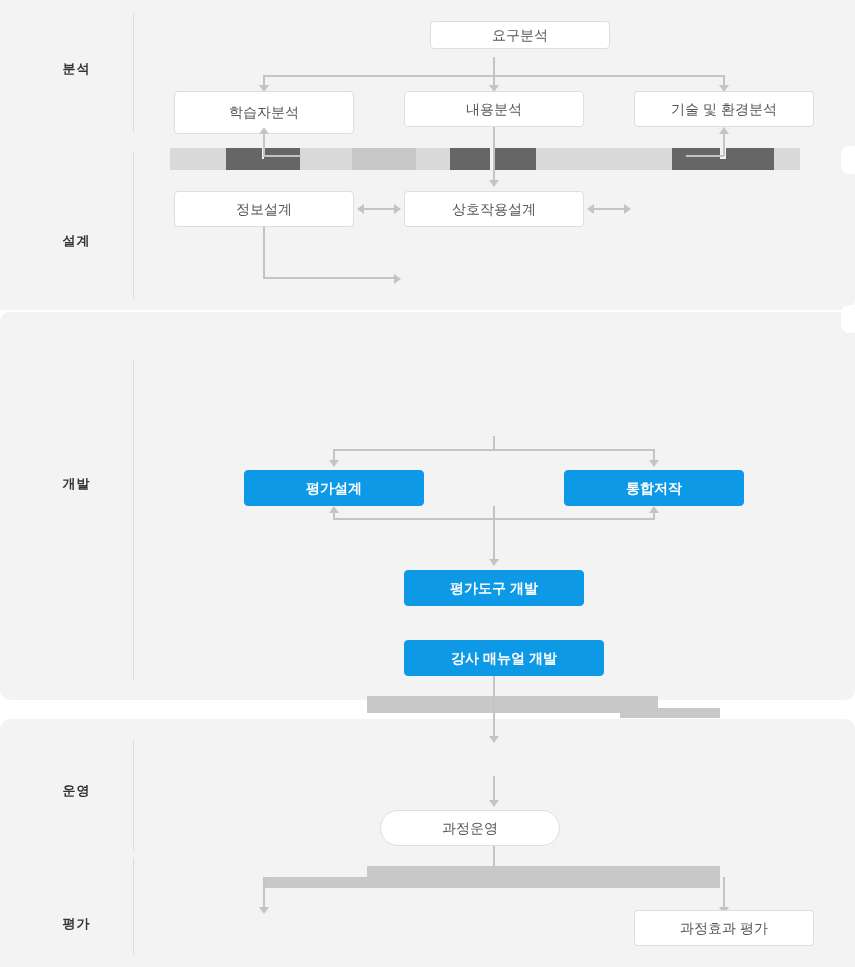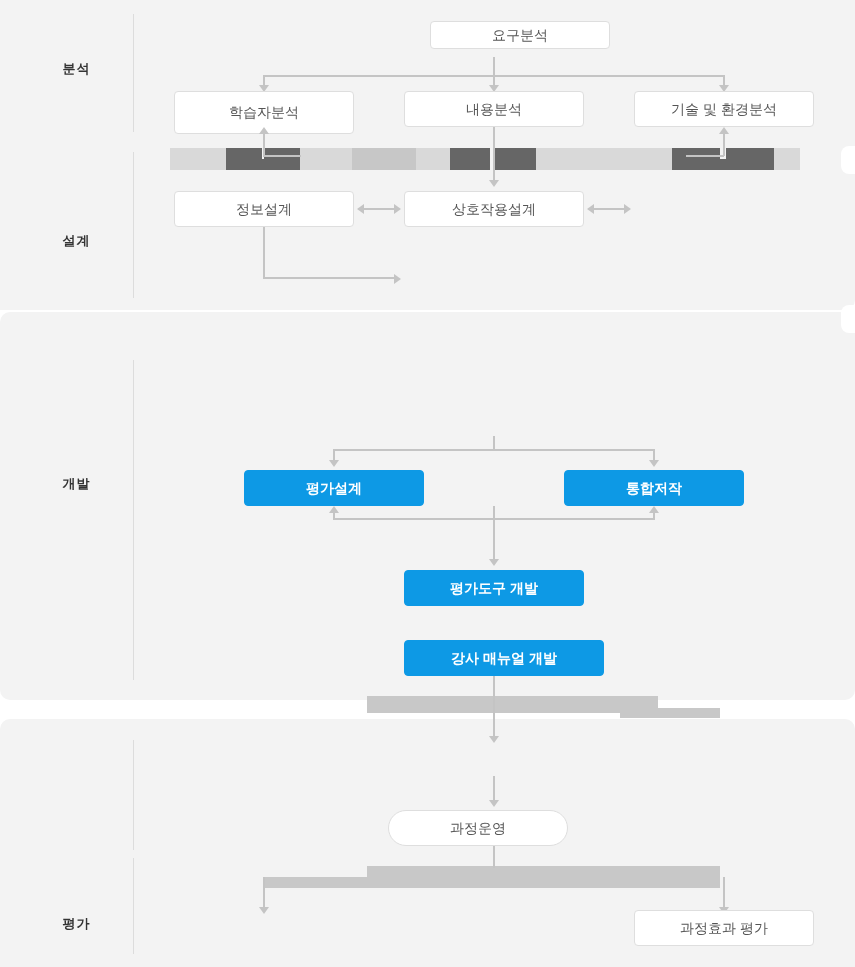--- a/index.html
+++ b/index.html
@@ -156,20 +156,21 @@
 
   <div class="rule" style="top:14px;  height:118px;"></div>
   <div class="rule" style="top:152px; height:146px;"></div>
   <div class="rule" style="top:360px; height:320px;"></div>
   <div class="rule" style="top:740px; height:110px;"></div>
   <div class="rule" style="top:858px; height:96px;"></div>
 
   <div class="stage-label" style="top:60px;">분석</div>
   <div class="stage-label" style="top:232px;">설계</div>
   <div class="stage-label" style="top:475px;">개발</div>
+  <div class="stage-label" style="top:782px;">운영</div>
   <div class="stage-label" style="top:915px;">평가</div>
 
   <div class="box" style="left:424px;top:21px;width:180px;height:28px;margin-left:6px;">요구분석</div>
 
   <div class="ln v" style="left:493px;top:57px;height:19px;"></div>
 
   <div class="ln h" style="left:263px;top:75px;width:462px;"></div>
 
   <div class="ln v" style="left:263px;top:75px;height:11px;"></div>
   <div class="arrow-down" style="left:259px;top:85px;"></div>
@@ -263,21 +264,21 @@
   <div class="thick" style="left:367px;top:696px;width:291px;height:17px;"></div>
   <div class="thick" style="left:620px;top:708px;width:100px;height:10px;"></div>
 
   <div class="ln v" style="left:493px;top:676px;height:62px;"></div>
   <div class="arrow-down" style="left:489px;top:736px;"></div>
 
 
   <div class="ln v" style="left:493px;top:776px;height:25px;"></div>
   <div class="arrow-down" style="left:489px;top:800px;"></div>
 
-  <div class="box" style="left:388px;top:810px;width:180px;height:36px;border-radius:18px;">과정운영</div>
+  <div class="box" style="left:380px;top:810px;width:180px;height:36px;border-radius:18px;">과정운영</div>
 
   <div class="thick" style="left:367px;top:866px;width:353px;height:11px;"></div>
   <div class="thick" style="left:264px;top:877px;width:456px;height:11px;"></div>
 
   <div class="ln v" style="left:493px;top:846px;height:22px;"></div>
 
   <div class="ln v" style="left:263px;top:877px;height:32px;"></div>
   <div class="arrow-down" style="left:259px;top:907px;"></div>
 
   <div class="ln v" style="left:723px;top:877px;height:32px;"></div>

